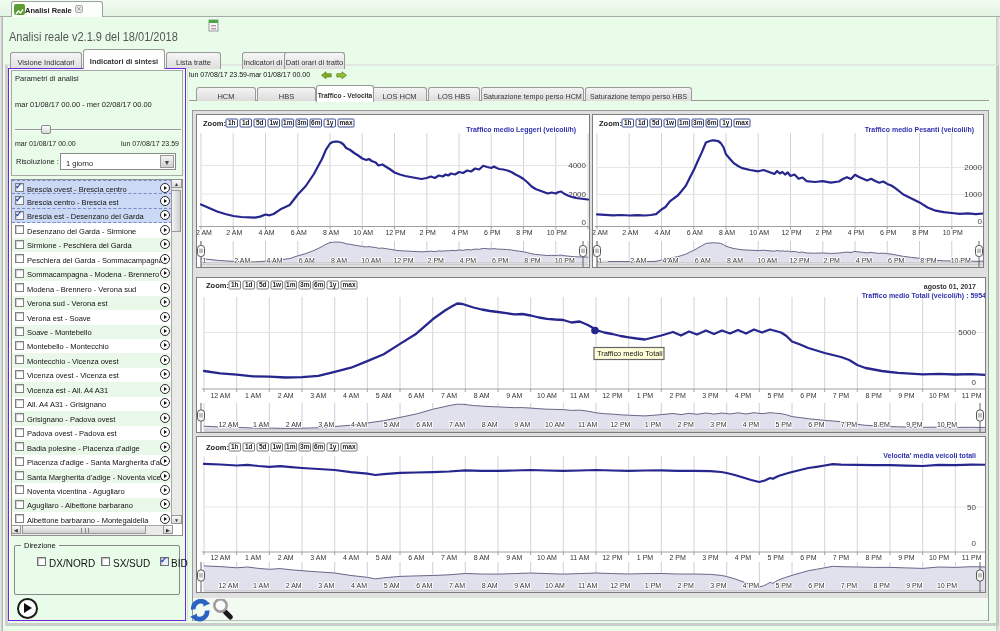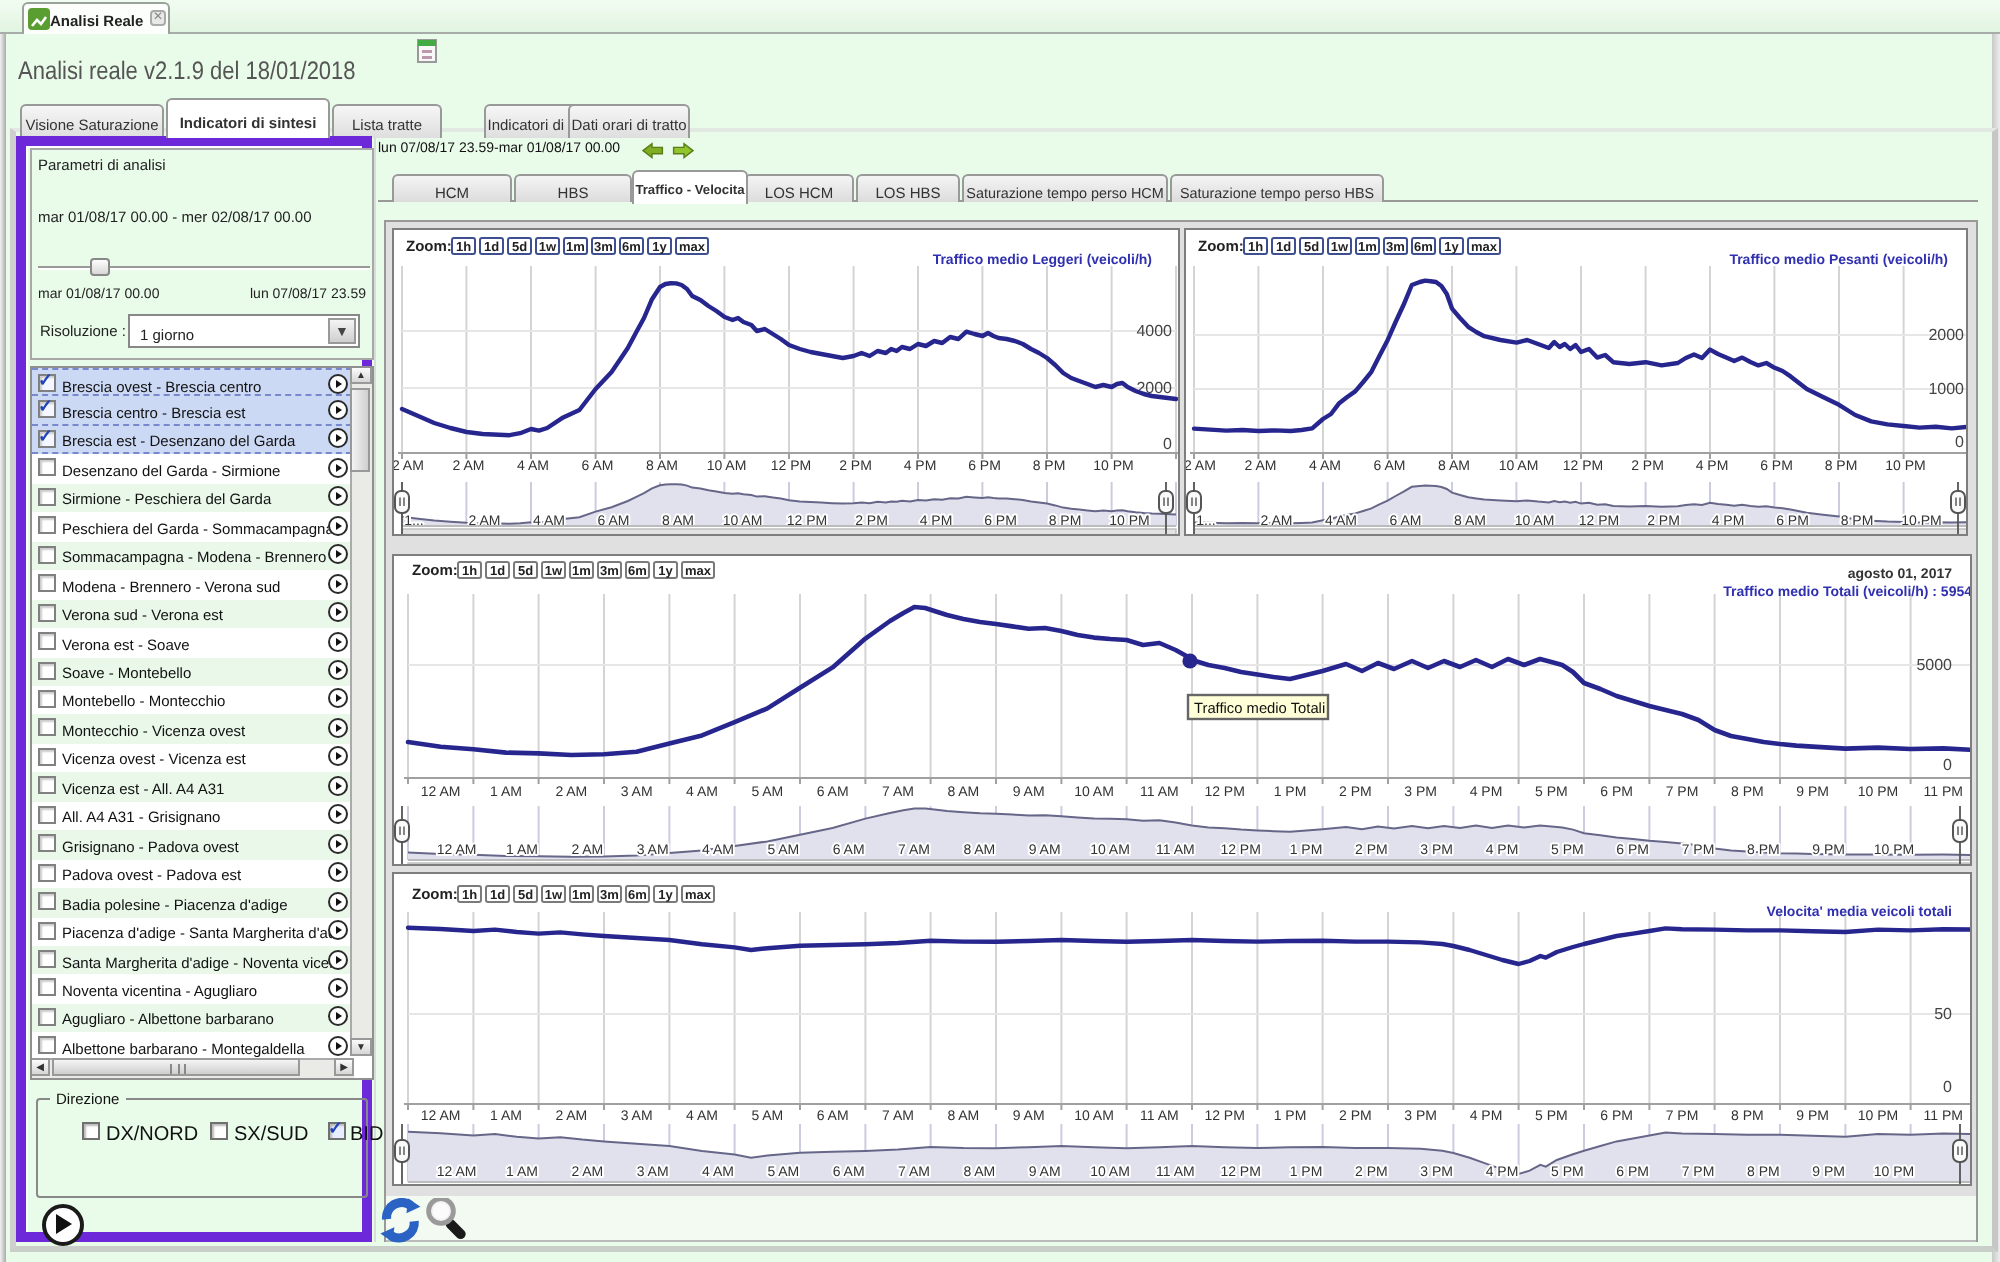--- a/index.html
+++ b/index.html
@@ -3,30 +3,30 @@
 <meta charset="utf-8">
 <style>
 * { margin:0; padding:0; box-sizing:border-box; }
 html,body { width:1000px; height:631px; overflow:hidden; font-family:"Liberation Sans", sans-serif; background:#e9fbe9; }
 .abs { position:absolute; }
 #winl { position:absolute; left:0; top:16px; width:3px; height:615px; background:linear-gradient(90deg,#f2f2f2,#aaaaaa); }
 #winr { position:absolute; left:996px; top:16px; width:4px; height:615px; background:linear-gradient(90deg,#c8c8c8,#ededed); }
 #contbox { position:absolute; left:5px; top:64px; width:988px; height:557px; border-left:3px solid #cfcfcf; border-right:3px solid #c6c6c6; border-bottom:3px solid #c9cec9; border-top:2px solid #e2e8e2; box-sizing:content-box; }
 
 #strip { position:absolute; left:0; top:0; width:1000px; height:17px; background:linear-gradient(#f2fcf2,#e2f4e2); border-bottom:1px solid #a8aca8; }
-#toptab { position:absolute; left:11px; top:1px; width:74px; height:16px; background:#fcfefc; border:1px solid #9aa29a; border-bottom:none; border-radius:3px 3px 0 0; }
+#toptab { position:absolute; left:11px; top:1px; width:92px; height:16px; background:#fcfefc; border:1px solid #9aa29a; border-bottom:none; border-radius:3px 3px 0 0; }
 #toptab .ticon { position:absolute; left:2px; top:2px; width:11px; height:11px; background:#5a9e32; border-radius:2px; }
 #toptab .tlab { position:absolute; left:13px; top:4px; font-size:7.5px; font-weight:bold; color:#222; white-space:nowrap; }
 #toptab .tclose { position:absolute; left:63px; top:3px; width:8px; height:8px; background:#e8e8e8; border:1px solid #aaa; border-radius:2px; font-size:6px; line-height:6px; text-align:center; color:#888; }
 #apptitle { position:absolute; left:9px; top:29px; font-size:11px; color:#555; transform:scale(1.0,1.15); transform-origin:0 0; }
 
 .mtab { position:absolute; top:52px; height:17px; background:linear-gradient(#f6f6f6,#dedede); border:1px solid #999; border-bottom:none; border-radius:3px 3px 0 0; font-size:7.5px; color:#333; text-align:center; padding-top:5px; white-space:nowrap; overflow:hidden; }
 .mtab.act { top:49px; height:20px; background:#fff; font-weight:bold; padding-top:7px; z-index:3; }
 
-#side { position:absolute; left:8px; top:68px; width:178px; height:553px; border:5px solid #6d28d9; background:#e9fbe9; box-shadow:inset 1px 1px 0 #fff; }
+#side { position:absolute; left:8px; top:68px; width:178px; height:553px; border:1px solid #6d28d9; background:#e9fbe9; box-shadow:inset 1px 1px 0 #fff; }
 #pbox { position:absolute; left:2px; top:1px; width:172px; height:106px; border:1px solid #a8a8a8; background:#e9fbe9; }
 #pbox .t1 { position:absolute; left:3px; top:3px; font-size:7.5px; color:#222; }
 #pbox .t2 { position:absolute; left:3px; top:29px; font-size:7.5px; color:#222; }
 #slider { position:absolute; left:3px; top:58px; width:166px; height:2px; background:#fff; border-top:1px solid #999; }
 #shandle { position:absolute; left:29px; top:54px; width:10px; height:9px; background:linear-gradient(#fdfdfd,#d8d8d8); border:1px solid #888; border-radius:2px; }
 #pbox .t3 { position:absolute; left:3px; top:69px; font-size:7px; color:#222; }
 #pbox .t4 { position:absolute; right:3px; top:69px; font-size:7px; color:#222; }
 #pbox .t5 { position:absolute; left:4px; top:86px; font-size:7.5px; color:#222; }
 #rsel { position:absolute; left:48px; top:82px; width:116px; height:17px; background:#fff; border:1px solid #888; font-size:7.5px; color:#222; padding:5px 0 0 5px; }
 #rsel .arr { position:absolute; right:1px; top:1px; width:14px; height:13px; background:linear-gradient(#f4f4f4,#cfcfcf); border:1px solid #999; text-align:center; font-size:7px; line-height:13px; color:#444; }
@@ -87,21 +87,21 @@
 </div>
   </div>
 <div id="apptitle">Analisi reale v2.1.9 del 18/01/2018</div>
 <svg class="abs" style="left:208px;top:18px" width="12" height="14">
     <rect x="1" y="2" width="9" height="11" fill="#f8f8f8" stroke="#999"></rect>
     <rect x="1" y="2" width="9" height="3" fill="#44aa44"></rect>
     <rect x="3" y="7" width="5" height="1.5" fill="#b9a"></rect>
     <rect x="3" y="10" width="5" height="1.5" fill="#b9a"></rect>
   </svg>
 
-<div class="mtab" style="left:10px;width:72px;">Visione Saturazione</div>
+<div class="mtab" style="left:10px;width:72px;">Visione Indicatori</div>
 <div class="mtab act" style="left:83px;width:82px;">Indicatori di sintesi</div>
 <div class="mtab" style="left:166px;width:55px;">Lista tratte</div>
 <div class="mtab" style="left:222px;width:61px;margin-left:20px;">Indicatori di tratto</div>
 <div class="mtab" style="left:284px;width:61px;">Dati orari di tratto</div>
 
 <div id="side">
   <div id="pbox">
     <div class="t1">Parametri di analisi</div>
     <div class="t2">mar 01/08/17 00.00 - mer 02/08/17 00.00</div>
     <div id="slider"></div>

